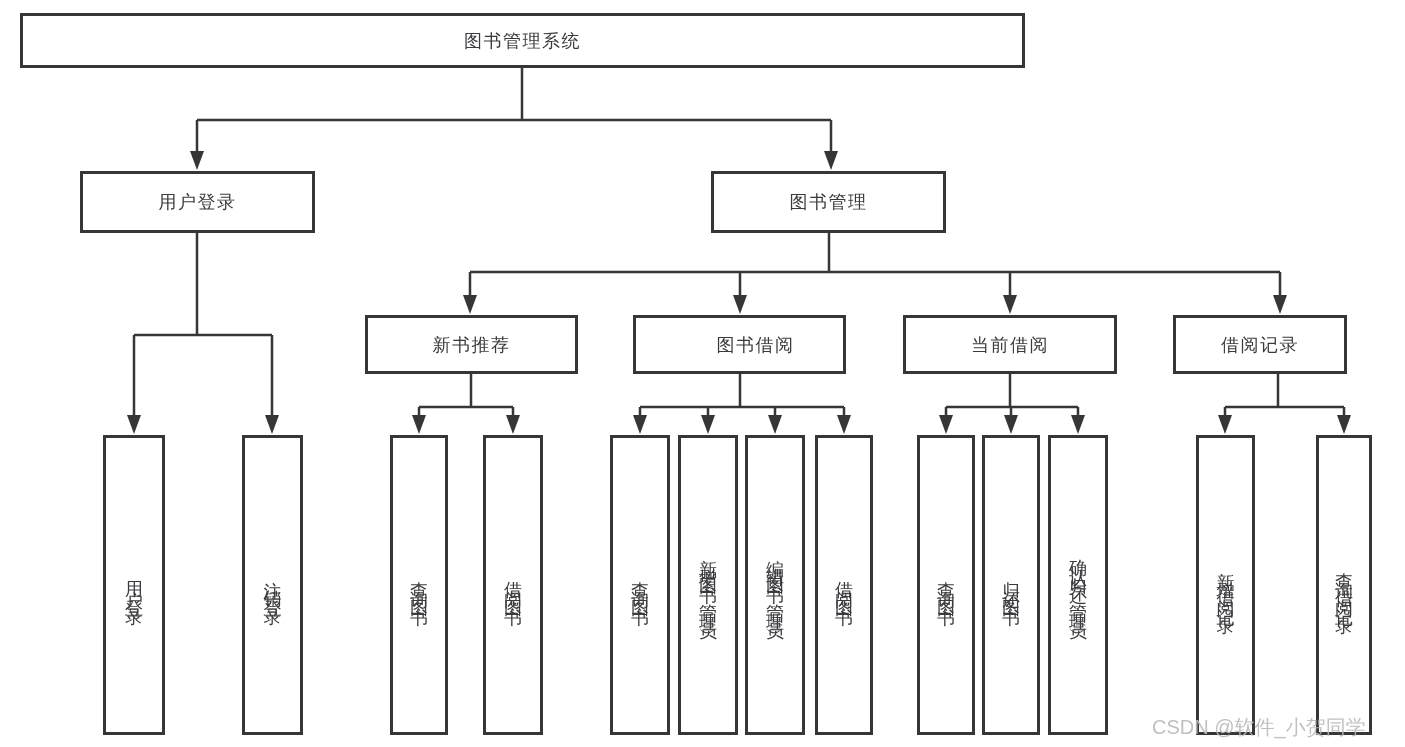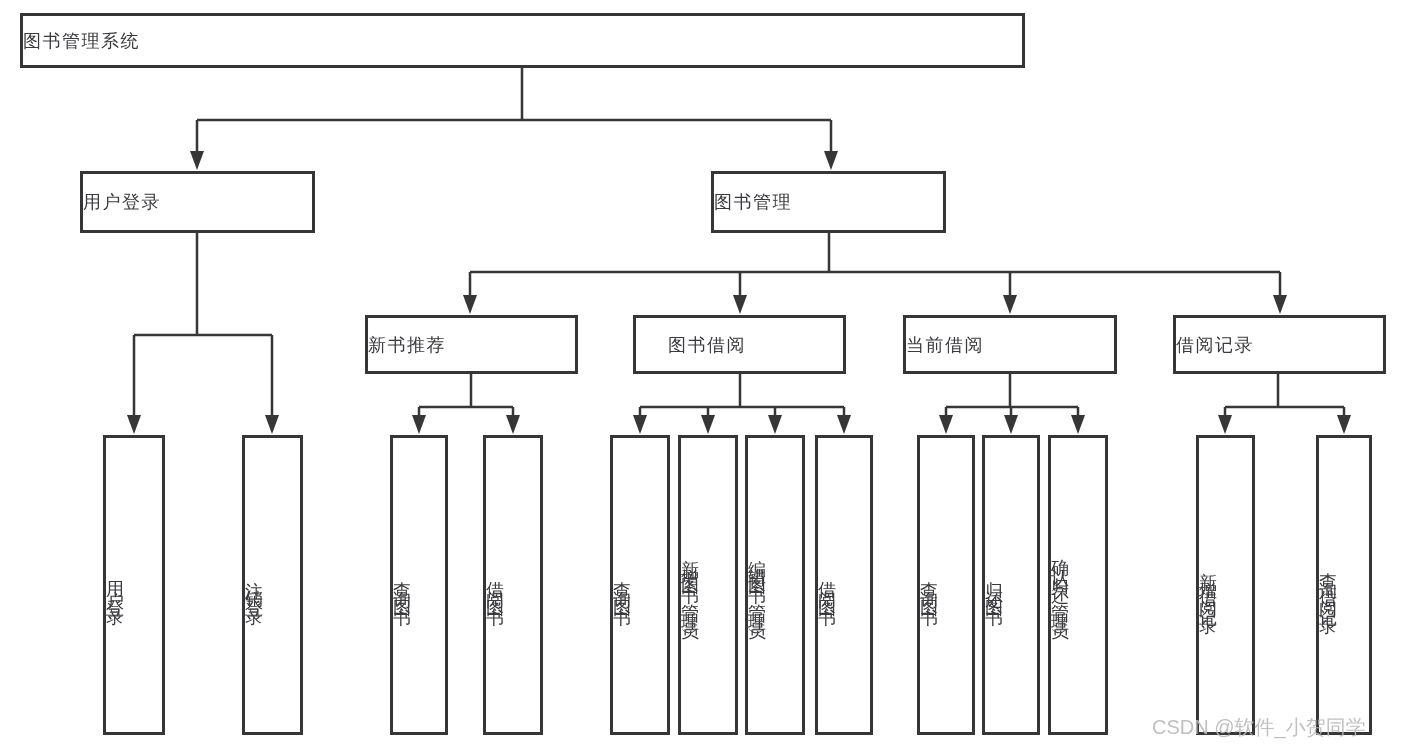--- a/index.html
+++ b/index.html
@@ -4,21 +4,21 @@
 <style>
   html,body { margin:0; padding:0; background:#ffffff; }
   .stage {
     position:relative; width:1405px; height:747px; background:#ffffff;
     font-family:"Liberation Sans", sans-serif; overflow:hidden;
   }
   .connectors { position:absolute; left:0; top:0; z-index:1; }
   .box {
     position:absolute; box-sizing:border-box; z-index:2;
     background:#ffffff; border:3px solid #363636; color:#3a3a3e;
-    display:flex; align-items:center; 
+    display:flex; align-items:center; justify-content:center;
   }
   .hbox .lbl { font-size:18px; letter-spacing:1.5px; white-space:nowrap; }
   .vbox .lbl {
     writing-mode:vertical-rl; text-orientation:mixed;
     font-size:18px; line-height:1; letter-spacing:9px; white-space:nowrap;
   }
   .watermark {
     position:absolute; left:1152px; top:714px; z-index:5;
     font-size:20px; color:rgba(185,185,185,0.9); white-space:nowrap;
   }
@@ -74,21 +74,21 @@
 
   <div class="box hbox" style="left:711px; top:171px; width:235px; height:62px;">
     <span class="lbl">图书管理</span>
   </div>
   <div class="box hbox" style="left:633px; top:315px; width:213px; height:59px;padding-left:32px;">
     <span class="lbl">图书借阅</span>
   </div>
   <div class="box hbox" style="left:903px; top:315px; width:214px; height:59px;font-family:Liberation Serif, serif;">
     <span class="lbl">当前借阅</span>
   </div>
-  <div class="box hbox" style="left:1173px; top:315px; width:213px; height:59px;">
+  <div class="box hbox" style="left:1173px; top:315px; width:174px; height:59px;">
     <span class="lbl">借阅记录</span>
   </div>
 
   <div class="box vbox" style="left:103px; top:435px; width:62px; height:300px;">
     <span class="lbl">用户登录</span>
   </div>
   <div class="box vbox" style="left:242px; top:435px; width:61px; height:300px;">
     <span class="lbl">注销登录</span>
   </div>
 

